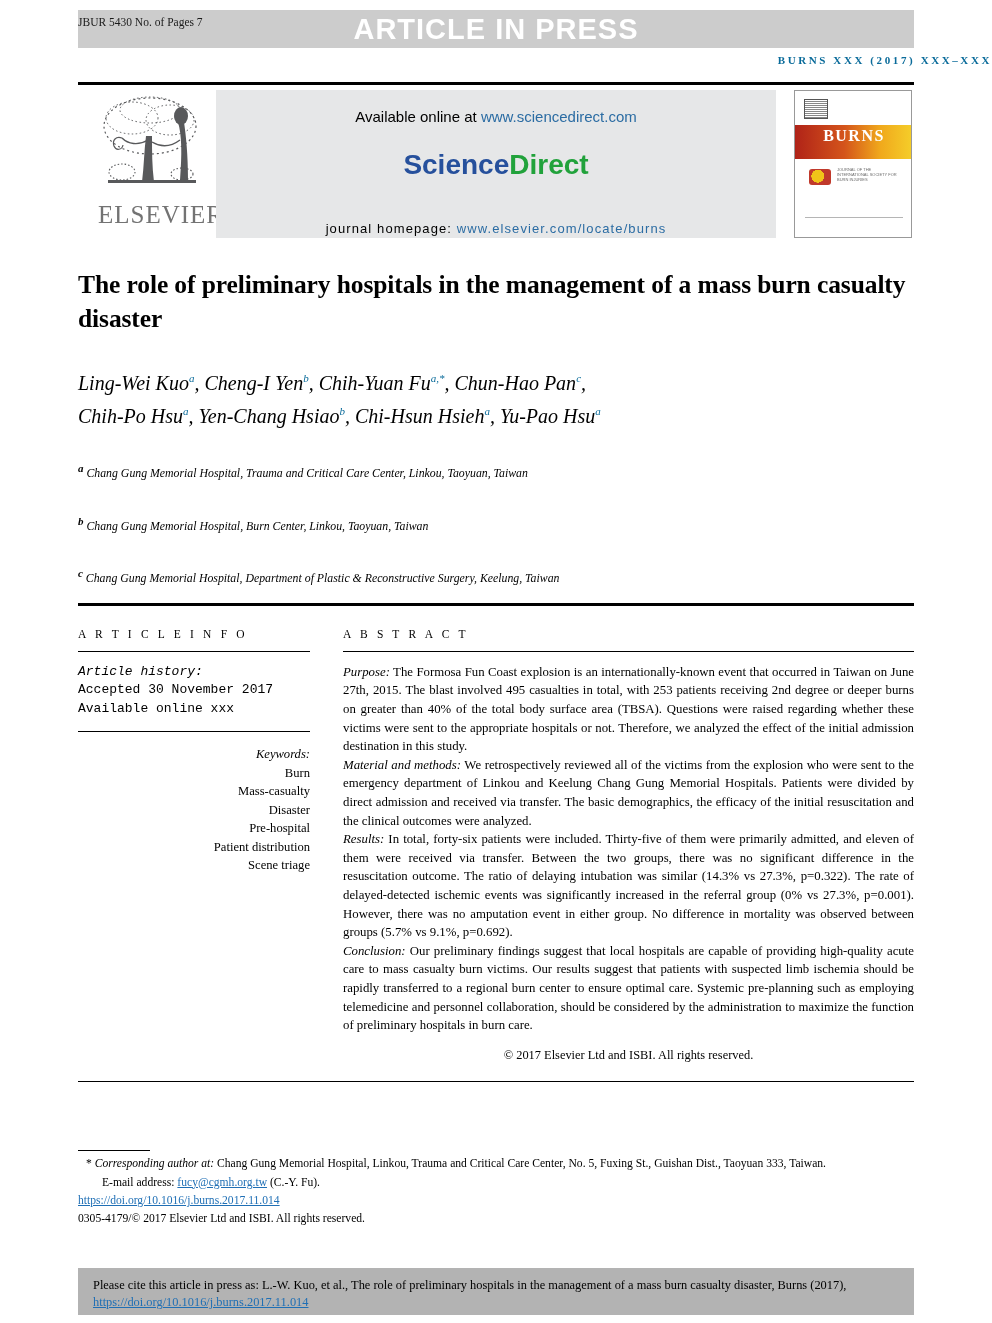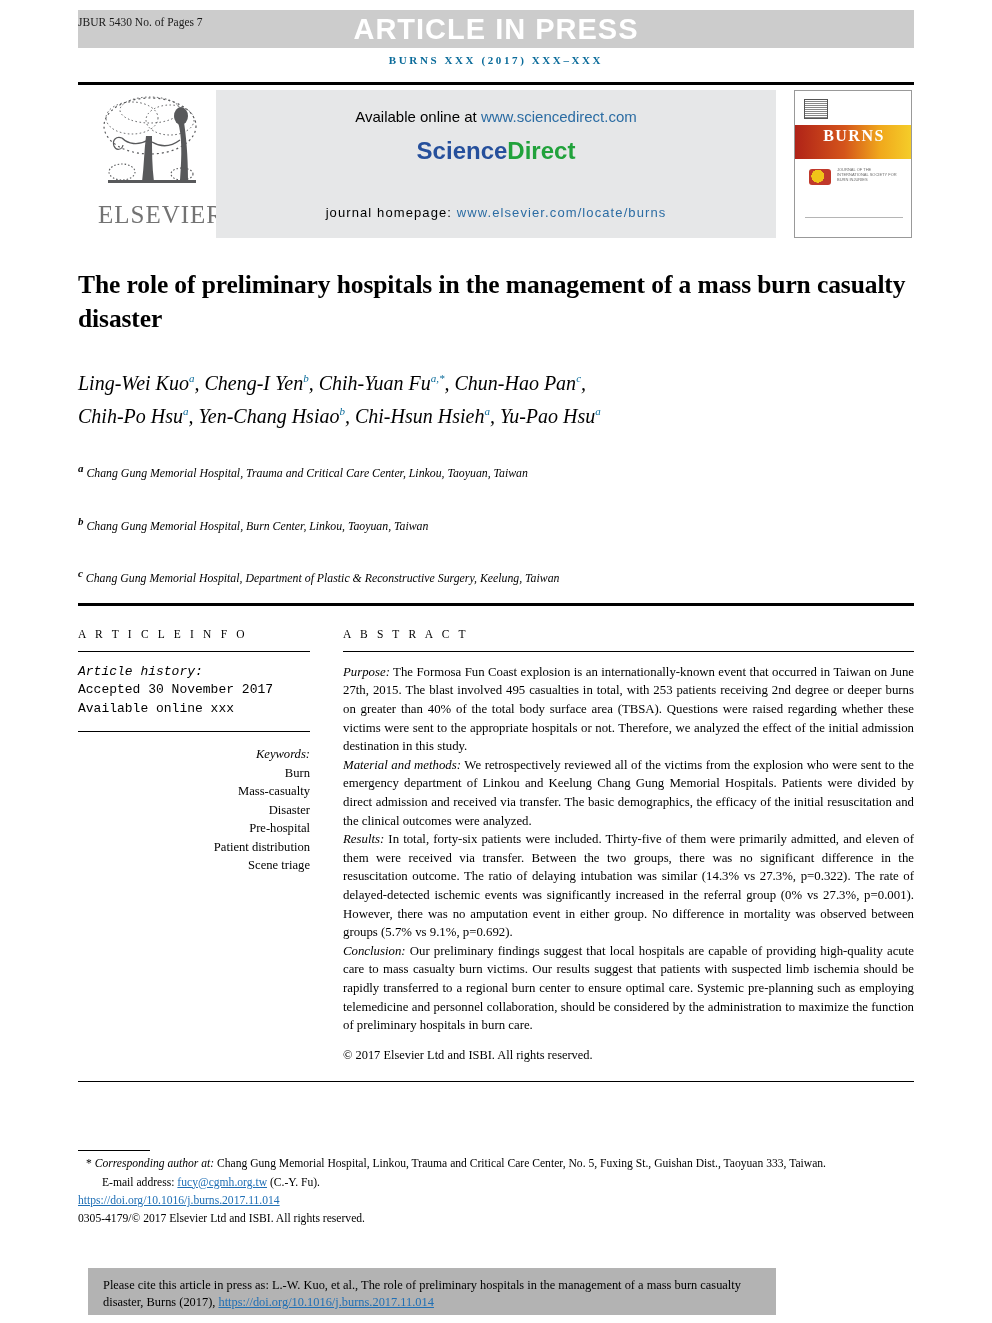--- a/index.html
+++ b/index.html
@@ -41,21 +41,21 @@
     top: 16px;
     font-family: "Liberation Serif", serif;
     font-size: 11.5px;
     color: #1a1a1a;
     z-index: 3;
   }
   .journal-ref {
     position: absolute;
     left: 0; right: 0;
     top: 54px;
-    text-align: center;
+    text-align: right;
     font-family: "Liberation Serif", serif;
     font-size: 11px;
     font-weight: bold;
     letter-spacing: 2.6px;
     color: #0a6b9a;
   }
 
   
   .masthead {
     position: absolute;
@@ -108,23 +108,23 @@
     color: #000;
     padding-top: 18px;
   }
   .sd-avail a {
     color: #2b6ca3;
     text-decoration: none;
   }
   .sd-logo {
     text-align: center;
     font-family: "Liberation Sans", sans-serif;
-    font-size: 24px;
+    font-size: 28px;
     font-weight: bold;
-    margin-top: 12px;
+    margin-top: 24px;
   }
   .sd-logo .sci { color: #26509c; }
   .sd-logo .dir { color: #21a23b; }
   .sd-home {
     text-align: center;
     font-family: "Liberation Sans", sans-serif;
     font-size: 13px;
     letter-spacing: 1.1px;
     margin-top: 40px;
     color: #000;
@@ -290,21 +290,21 @@
     line-height: 18.6px;
     text-align: justify;
   }
   .abstract-body p {
     margin: 0;
   }
   .abstract-body .lbl {
     font-style: italic;
   }
   .copyright-line {
-    text-align: left;
+    text-align: center;
     font-family: "Liberation Serif", serif;
     font-size: 12.4px;
     margin-top: 13px;
   }
   .rule-bottom {
     height: 1px;
     background: #000;
     margin-top: 18px;
   }
 
@@ -332,23 +332,23 @@
     text-indent: 24px;
     margin-top: 2px;
   }
   .lnk { color: #1f6fb5; }
   .fn-doi { margin-top: 2px; }
   .fn-issn { margin-top: 1px; }
 
   
   .cite-box {
     position: absolute;
-    left: 88px;
+    left: 78px;
     top: 1268px;
-    width: 688px;
+    width: 836px;
     height: 47px;
     background: #b3b3b3;
     box-sizing: border-box;
     padding: 1px;
   }
   .cite-inner {
     background: #b3b3b3;
     height: 100%;
     box-sizing: border-box;
     padding: 8px 14px;

